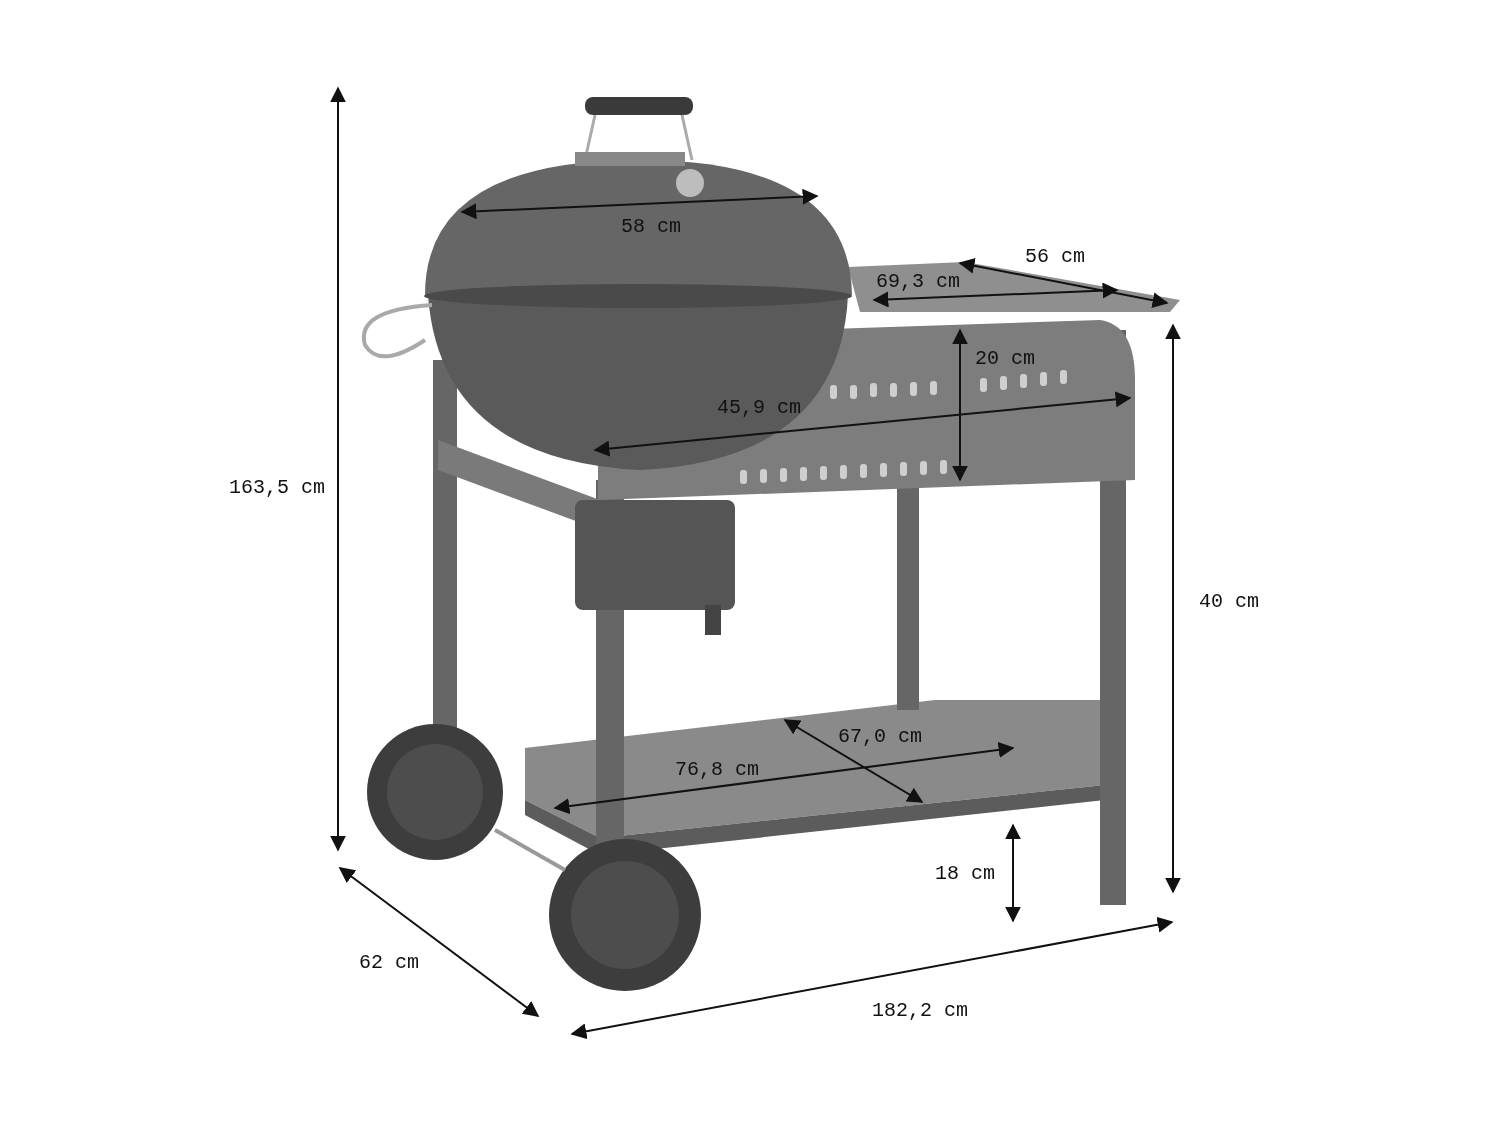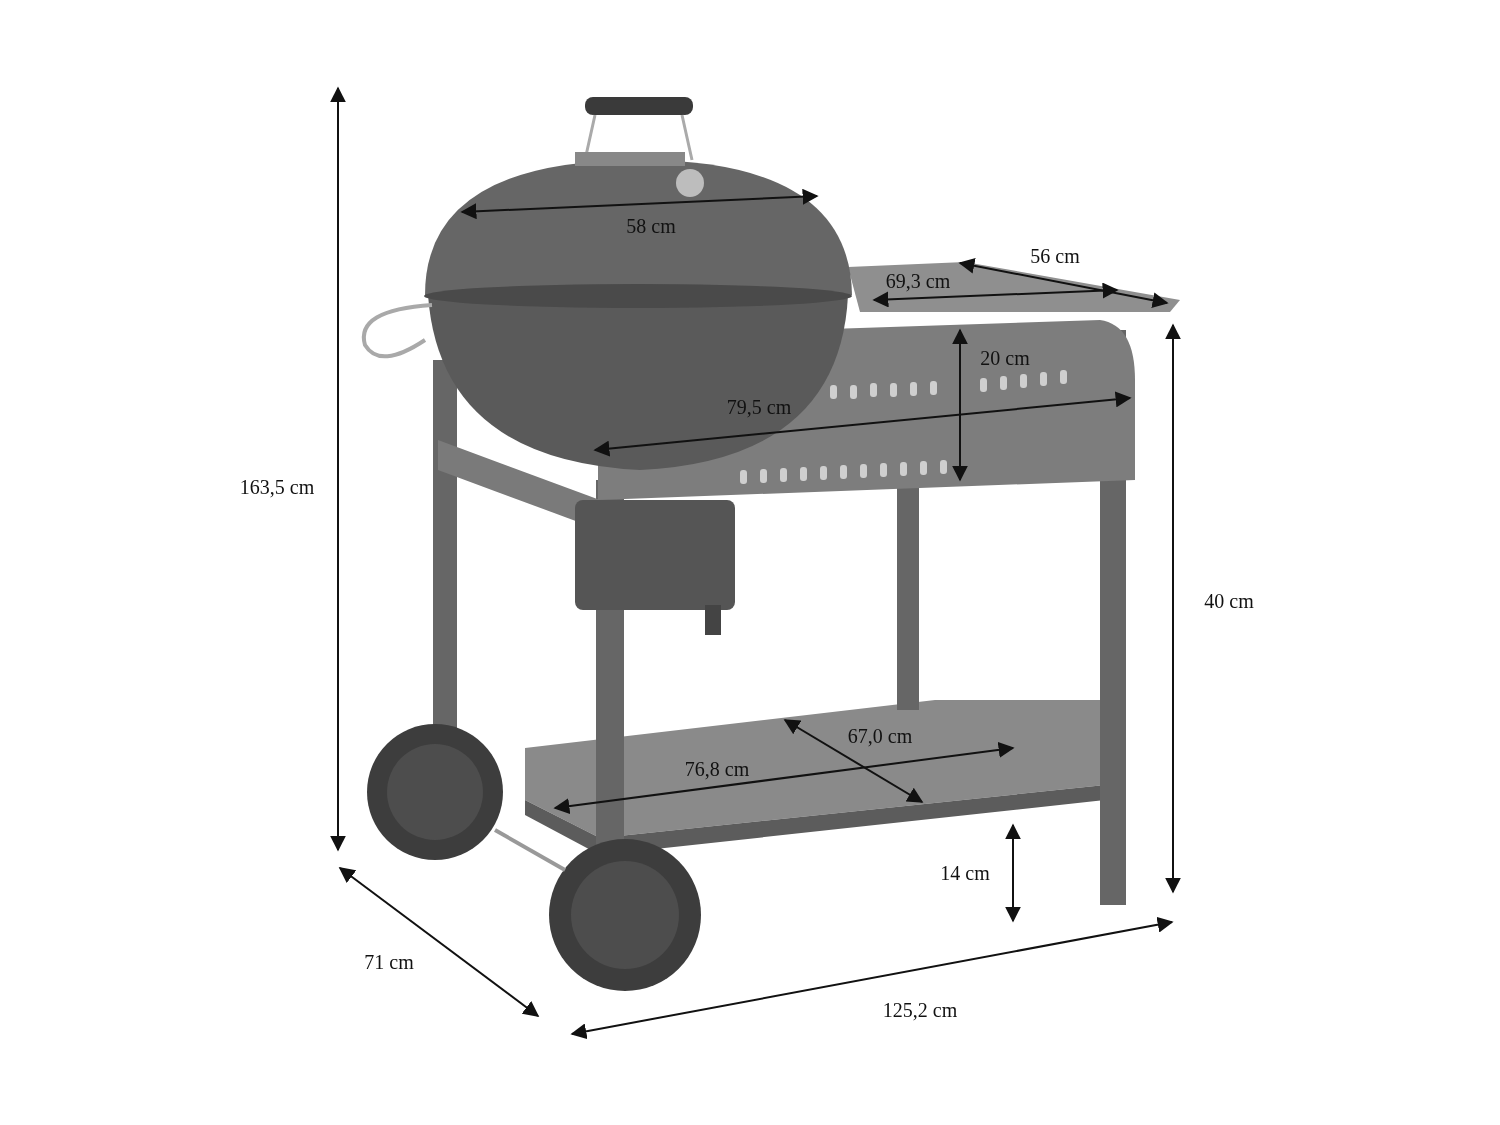--- a/index.html
+++ b/index.html
@@ -1,18 +1,18 @@
 <!DOCTYPE html>
 <html><head>
 <meta charset="utf-8">
 <style>
   html,body{margin:0;padding:0;background:#ffffff;}
   #stage{position:relative;width:1500px;height:1125px;background:#ffffff;overflow:hidden;font-family:"Liberation Sans",sans-serif;}
   svg{position:absolute;left:0;top:0;}
-  .lbl{position:absolute;font-family:Liberation Serif, serif;font-size:20px;color:#111;white-space:nowrap;transform:translate(-50%,-50%);}
+  .lbl{position:absolute;font-family:Liberation Mono, monospace;font-size:20px;color:#111;white-space:nowrap;transform:translate(-50%,-50%);}
 </style>
 </head>
 <body>
 
 <div id="stage">
   <svg width="1500" height="1125" viewBox="0 0 1500 1125">
     <defs>
       <marker id="ah" viewBox="0 0 10 10" refX="9" refY="5" markerWidth="8" markerHeight="8" orient="auto-start-reverse">
         <path d="M0,0 L10,5 L0,10 z" fill="#111"></path>
       </marker>
@@ -103,21 +103,21 @@
       <line x1="1013" y1="825" x2="1013" y2="921" marker-start="url(#ah)" marker-end="url(#ah)"></line>
       <line x1="340" y1="868" x2="538" y2="1016" marker-start="url(#ah)" marker-end="url(#ah)"></line>
       <line x1="572" y1="1034" x2="1172" y2="922" marker-start="url(#ah)" marker-end="url(#ah)"></line>
     </g>
   </svg>
 
   <div class="lbl" style="left:651px;top:226px">58 cm</div>
   <div class="lbl" style="left:1055px;top:256px">56 cm</div>
   <div class="lbl" style="left:918px;top:281px">69,3 cm</div>
   <div class="lbl" style="left:1005px;top:358px">20 cm</div>
-  <div class="lbl" style="left:759px;top:407px">79,5 cm</div>
+  <div class="lbl" style="left:759px;top:407px">45,9 cm</div>
   <div class="lbl" style="left:277px;top:487px">163,5 cm</div>
   <div class="lbl" style="left:1229px;top:601px">40 cm</div>
   <div class="lbl" style="left:880px;top:736px">67,0 cm</div>
   <div class="lbl" style="left:717px;top:769px">76,8 cm</div>
-  <div class="lbl" style="left:965px;top:873px">14 cm</div>
-  <div class="lbl" style="left:389px;top:962px">71 cm</div>
-  <div class="lbl" style="left:920px;top:1010px">125,2 cm</div>
+  <div class="lbl" style="left:965px;top:873px">18 cm</div>
+  <div class="lbl" style="left:389px;top:962px">62 cm</div>
+  <div class="lbl" style="left:920px;top:1010px">182,2 cm</div>
 </div>
 
 </body></html>

